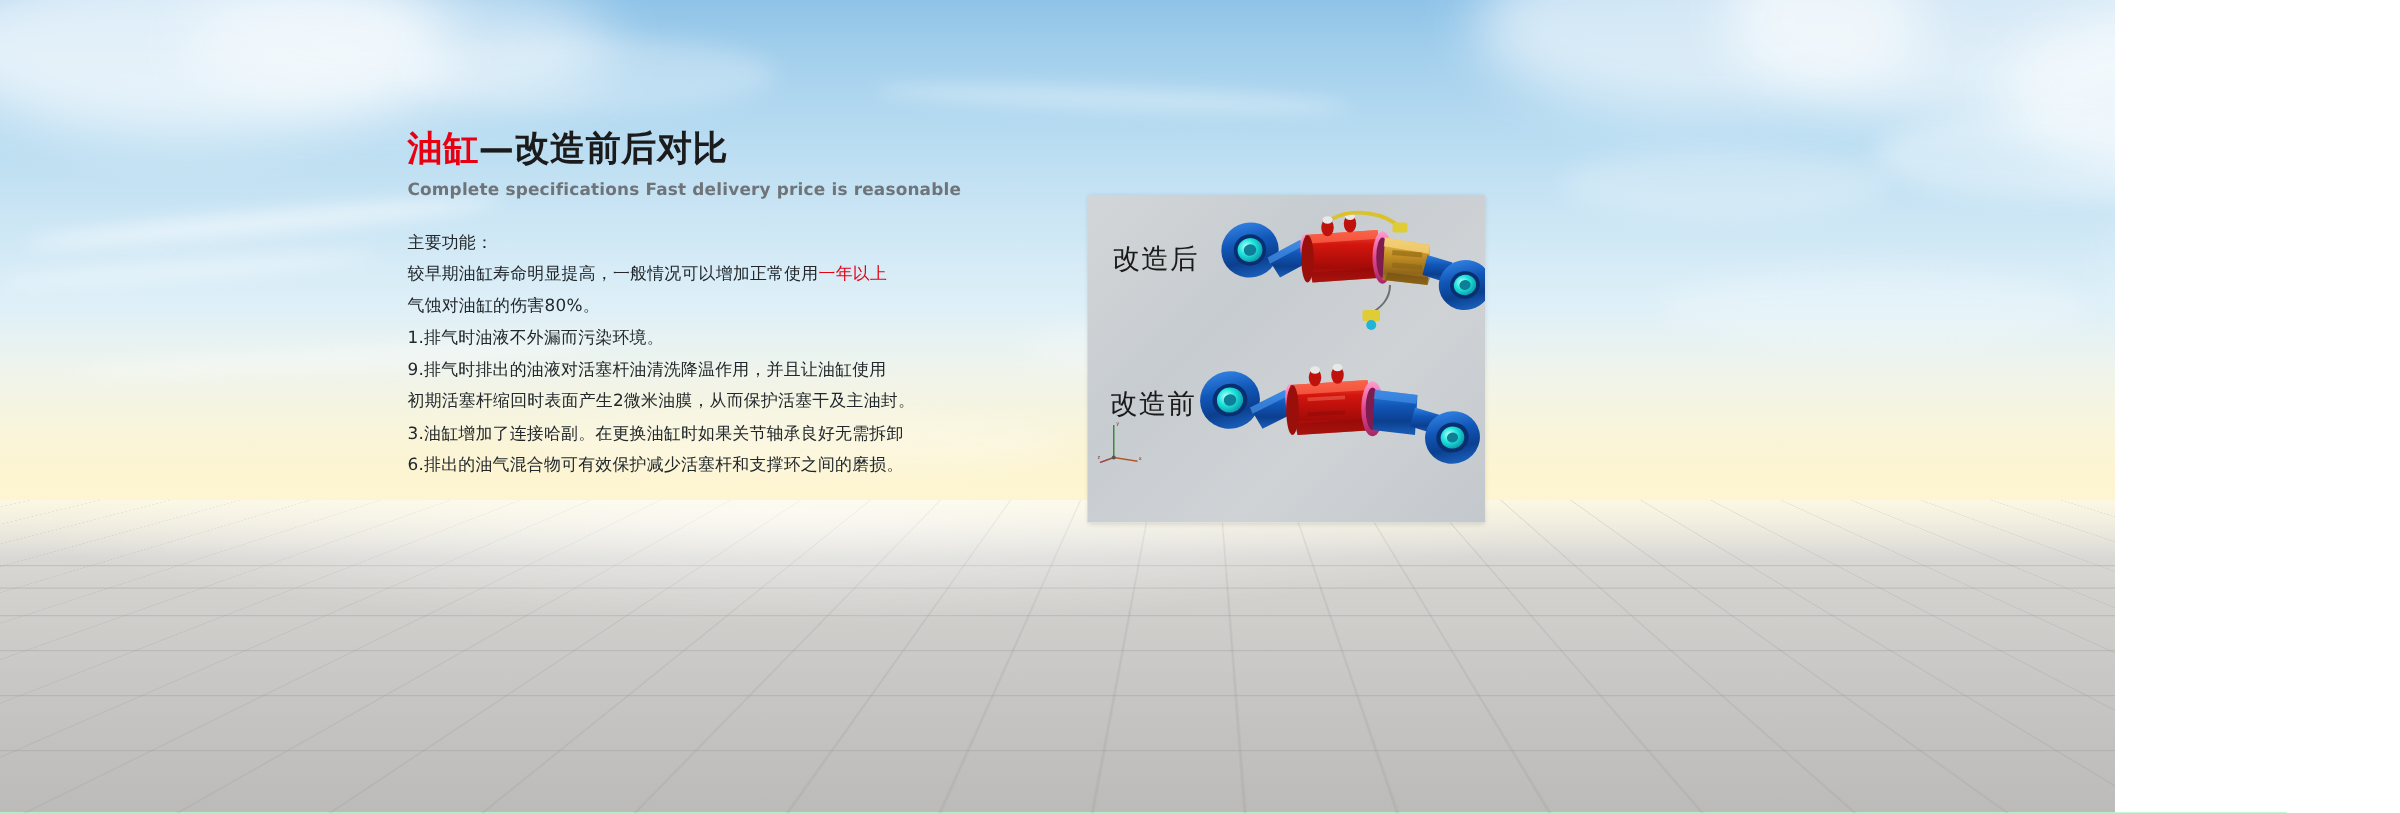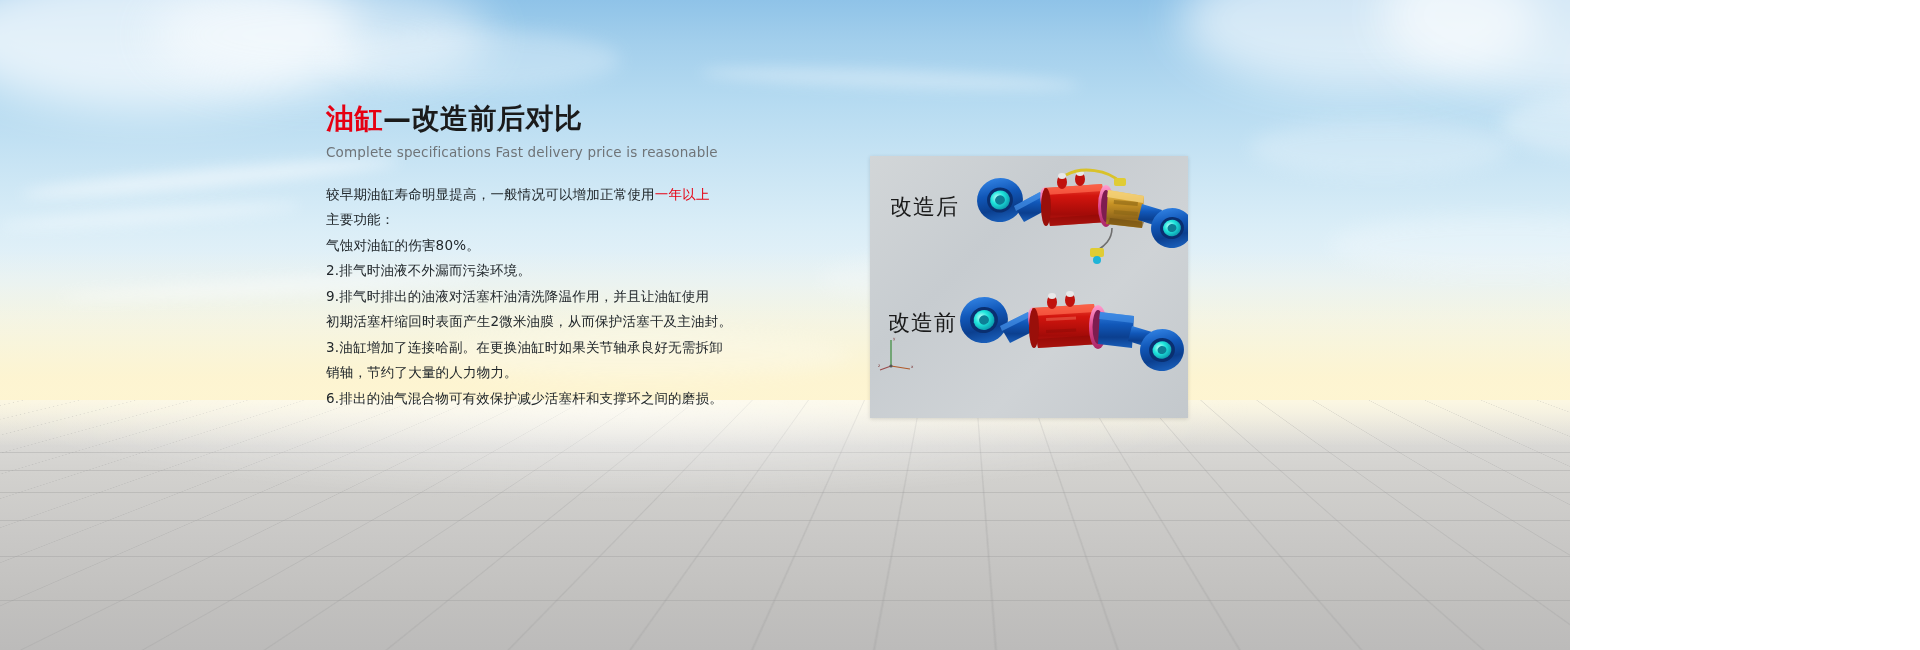--- a/index.html
+++ b/index.html
@@ -3,21 +3,21 @@
 <meta charset="utf-8">
 <style>
   * { box-sizing: border-box; margin: 0; padding: 0; }
   html, body {
     width: 1920px; height: 650px;
     overflow: hidden;
     font-family: "DejaVu Sans", "Liberation Sans", sans-serif;
   }
   #banner {
     position: relative;
-    width: 1570px; height: 650px;
+    width: 1692px; height: 650px;
     overflow: hidden;
     background: #86efac;
   }
 
   
   .sky {
     position: absolute; left: 0; top: 0; width: 1920px; height: 430px;
     background:
       linear-gradient(to bottom,
         #8fc3e8 0%,
@@ -93,20 +93,21 @@
     font-size: 28px; font-weight: 700; letter-spacing: .5px;
     color: #1b1b1b; line-height: 1.1;
     white-space: nowrap;
   }
   .headline .hl-red { color: #e60012; }
   .subtitle {
     margin-top: 9px;
     font-size: 13.5px; color: #6f7478; letter-spacing: .15px;
     font-family: "DejaVu Sans", "Liberation Sans", sans-serif;
     white-space: nowrap;
+    font-weight: bold;
   }
   .body-copy {
     margin-top: 22px;
     font-size: 13.5px;
     color: #21272b;
     line-height: 25.5px;
     letter-spacing: .2px;
   }
   .body-copy p { white-space: nowrap; }
   .body-copy .red { color: #e60012; }
@@ -170,28 +171,27 @@
     </div>
     <div class="ground-shine"></div>
   </div>
 
   <div class="text-block">
     <div class="headline">
       <span class="hl-red">油缸</span><span>—改造前后对比</span>
     </div>
     <div class="subtitle">Complete specifications Fast delivery price is reasonable</div>
     <div class="body-copy" id="body-copy">
+        <p><span>主要功能：</span></p>
         <p><span>较早期油缸寿命明显提高，一般情况可以增加正常使用</span><span class="red">一年以上</span></p>
-        <p><span>主要功能：</span></p>
         <p><span>气蚀对油缸的伤害80%。</span></p>
-        <p><span>2.排气时油液不外漏而污染环境。</span></p>
+        <p><span>1.排气时油液不外漏而污染环境。</span></p>
         <p><span>9.排气时排出的油液对活塞杆油清洗降温作用，并且让油缸使用</span></p>
         <p><span>初期活塞杆缩回时表面产生2微米油膜，从而保护活塞干及主油封。</span></p>
         <p><span>3.油缸增加了连接哈副。在更换油缸时如果关节轴承良好无需拆卸</span></p>
-        <p><span>销轴，节约了大量的人力物力。</span></p>
         <p><span>6.排出的油气混合物可有效保护减少活塞杆和支撑环之间的磨损。</span></p>
       </div>
   </div>
 
   <div class="panel">
 
     <div class="panel-label label-after">改造后</div>
     <div class="panel-label label-before">改造前</div>
 
     <svg class="axis-gizmo" viewBox="0 0 40 38">

